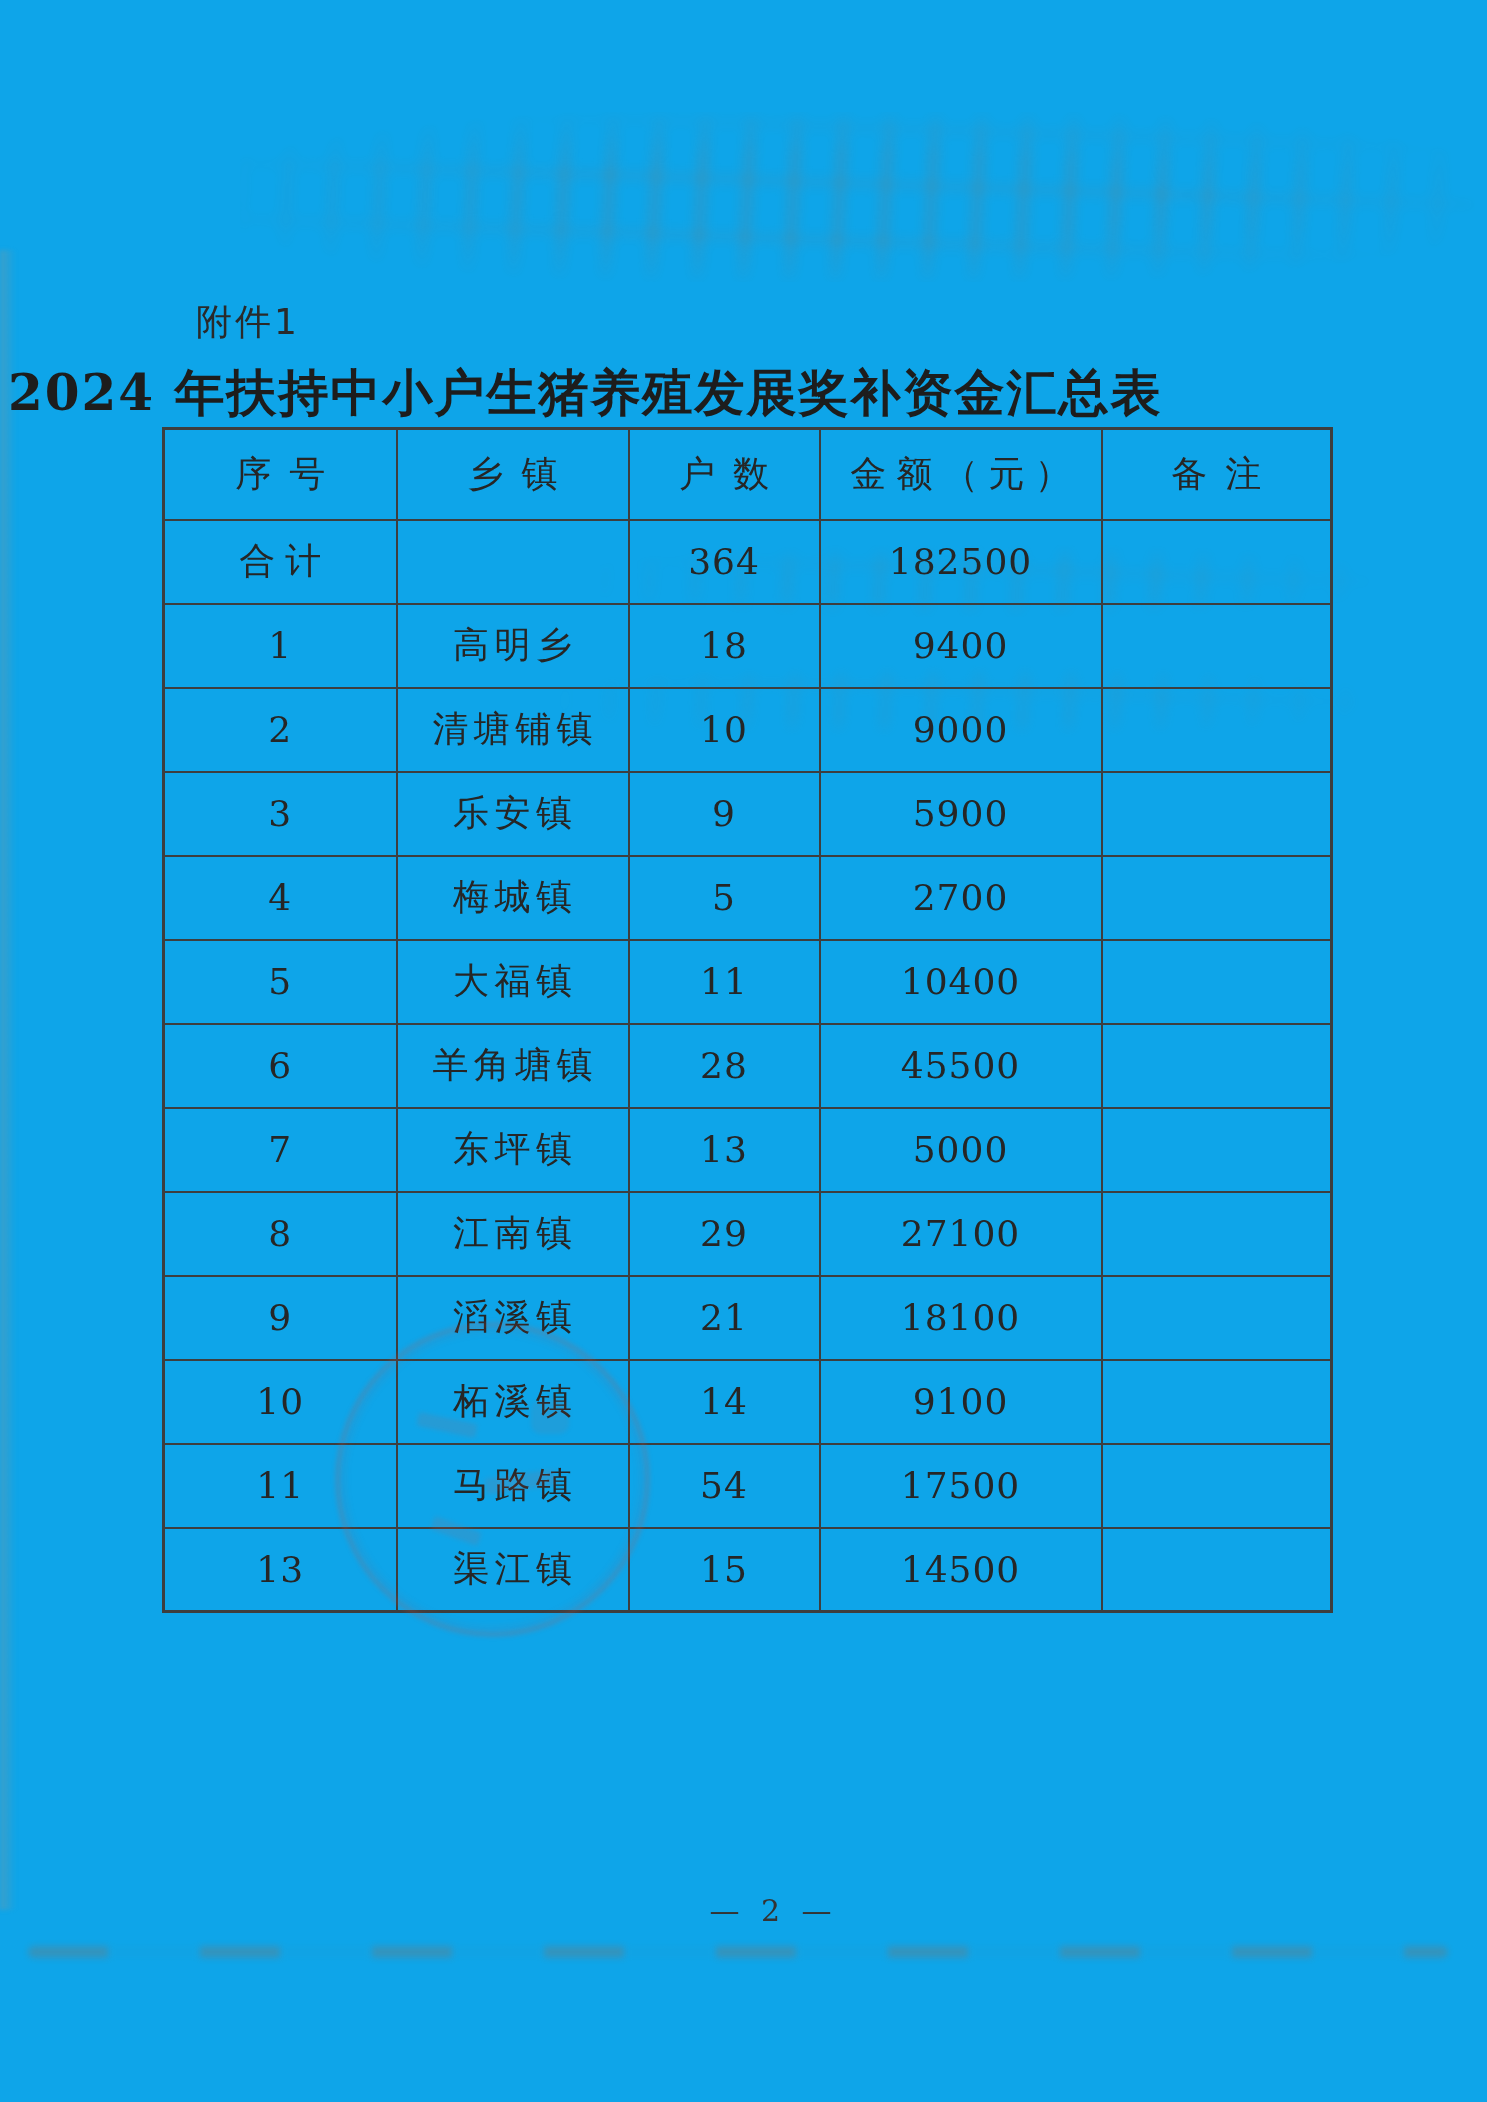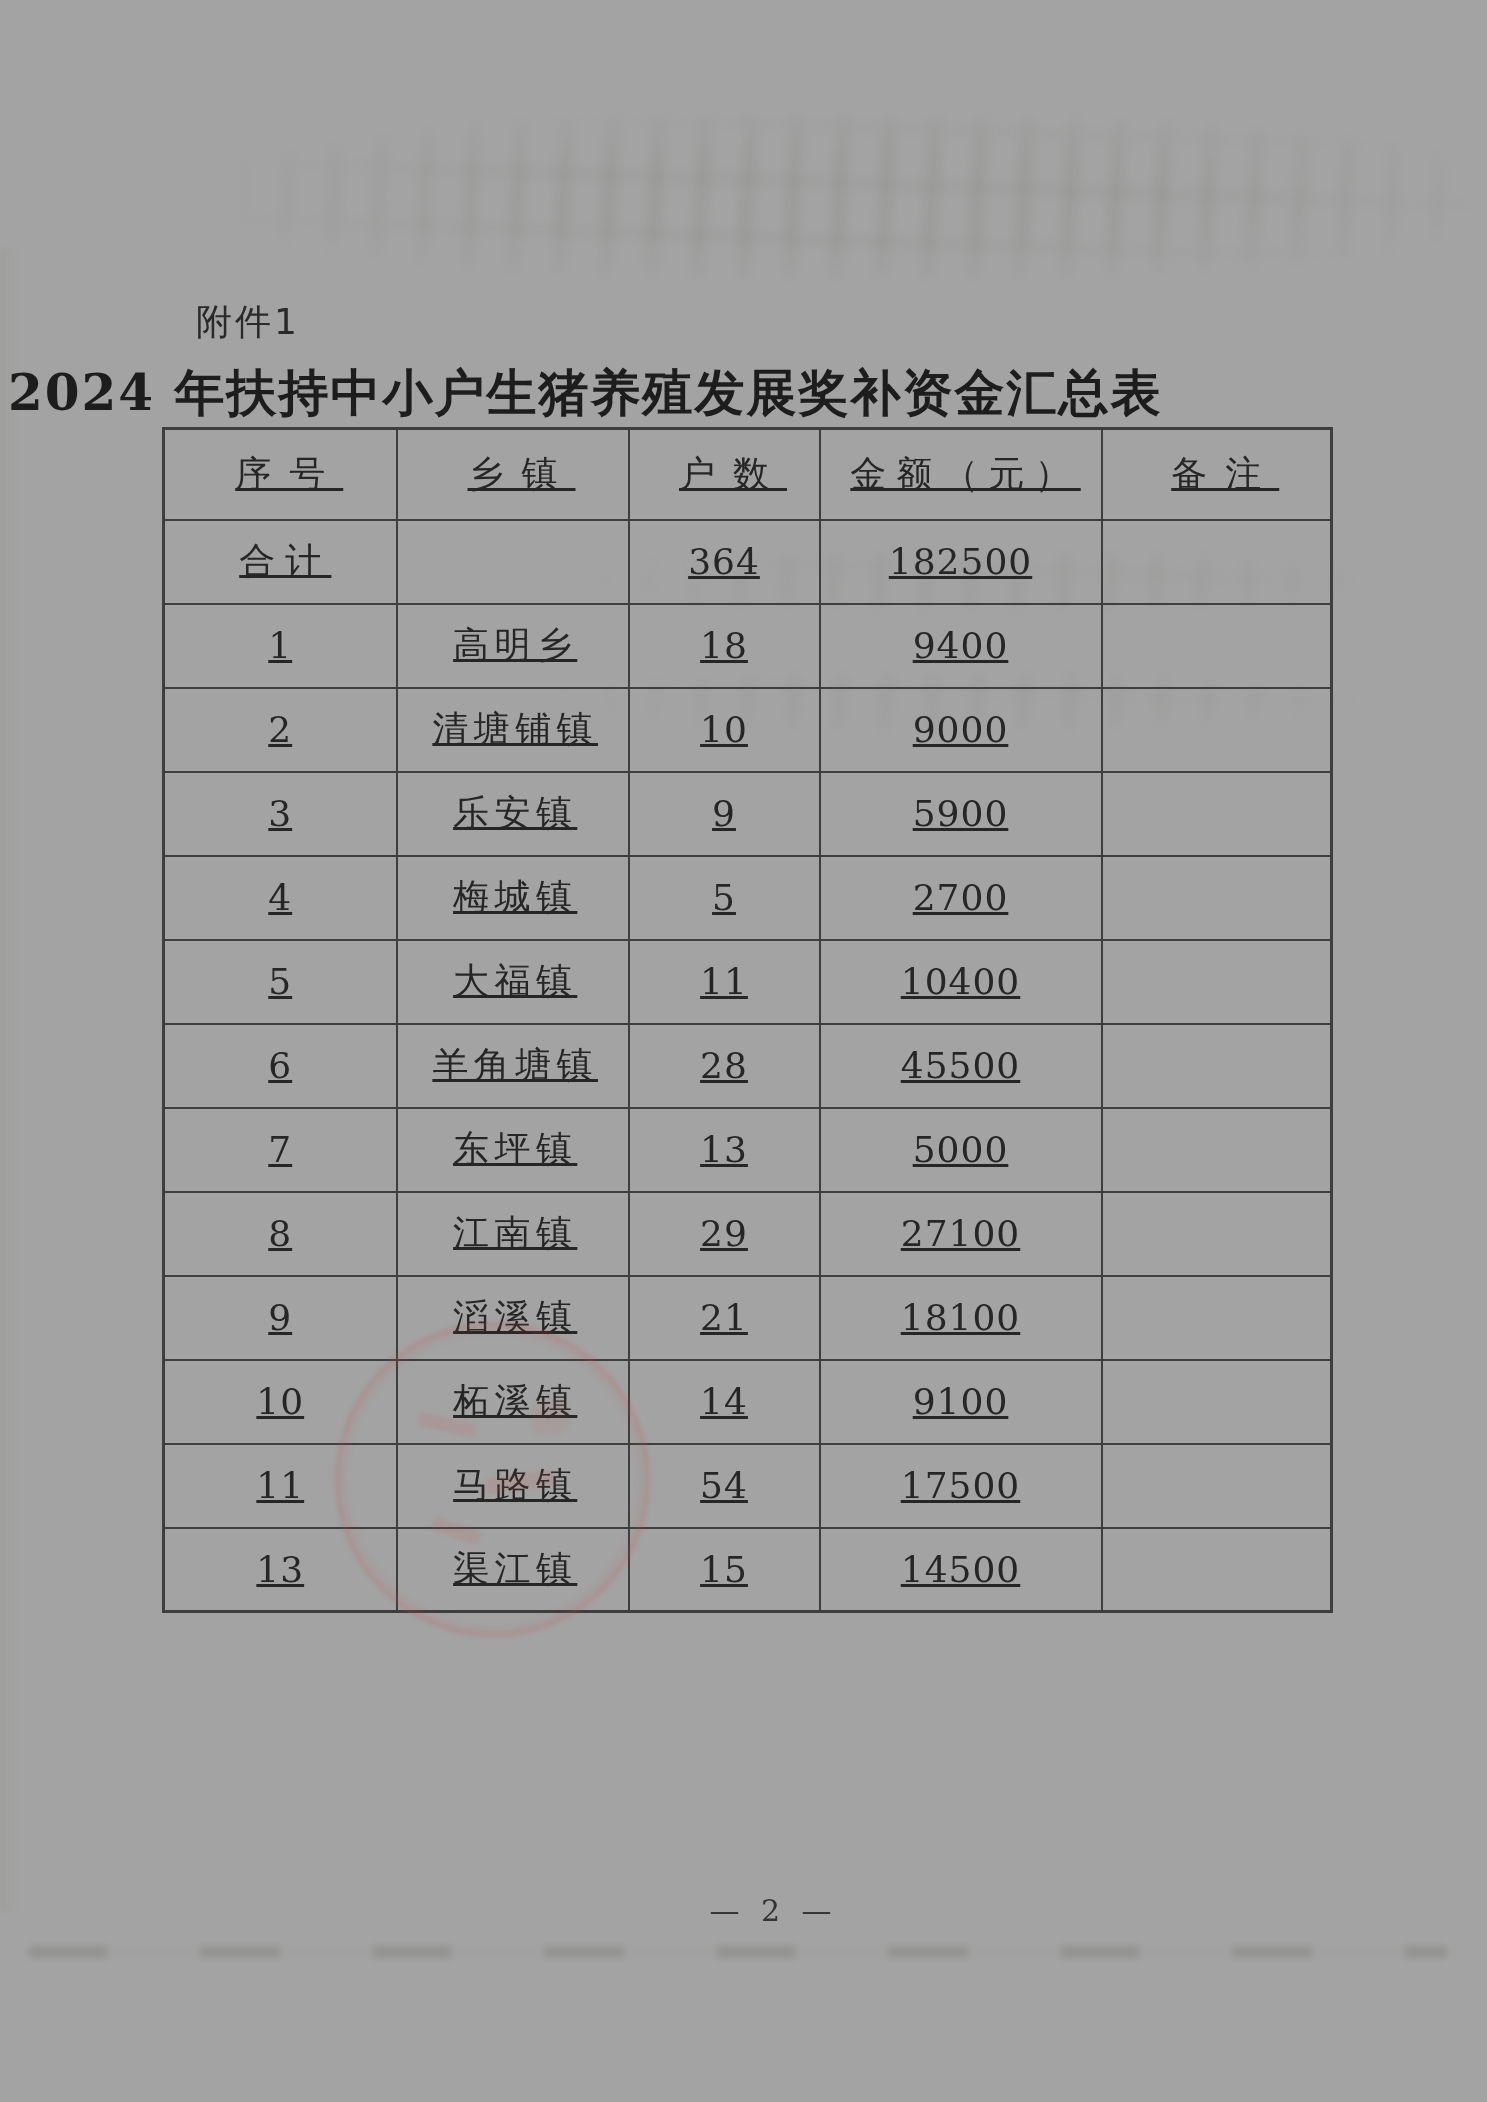--- a/index.html
+++ b/index.html
@@ -1,20 +1,20 @@
 <!DOCTYPE html>
 <html><head>
 <meta charset="utf-8">
 <style>
   html,body{margin:0;padding:0;background:#e8e8e6;}
   .page{
     position:relative;
     width:1487px;height:2102px;
     margin:0 auto;
-    background:#a3a3a3;
+    background:#0ea5e9;
     overflow:hidden;
     font-family:"DejaVu Serif","Liberation Serif",serif;
     color:#262626;
   }
   
   .wm{
     position:absolute;
     background:
       repeating-linear-gradient(93deg, rgba(122,122,116,0.30) 0 10px, rgba(122,122,116,0) 10px 46px),
       repeating-linear-gradient(2deg, rgba(122,122,116,0.16) 0 8px, rgba(122,122,116,0) 8px 58px);
@@ -50,21 +50,21 @@
   }
   
   table.summary{
     position:absolute;left:162px;top:427px;width:1168px;
     border-collapse:collapse;table-layout:fixed;
     background:transparent;
   }
   table.summary, table.summary th, table.summary td{
     border:2px solid #3e3e3e;
   }
-  table.summary{border-width:3px;text-decoration:underline;}
+  table.summary{border-width:3px;}
   thead tr{height:91px;}
   tbody tr{height:84px;}
   th,td{
     padding:0;text-align:center;vertical-align:middle;
     font-weight:normal;color:#262626;font-size:36px;
     overflow:hidden;white-space:nowrap;
   }
   th{letter-spacing:.5em;text-indent:.5em;}
   th.h-amount{letter-spacing:.28em;text-indent:.28em;}
   td.township{letter-spacing:.15em;text-indent:.15em;margin-left:12px;}

